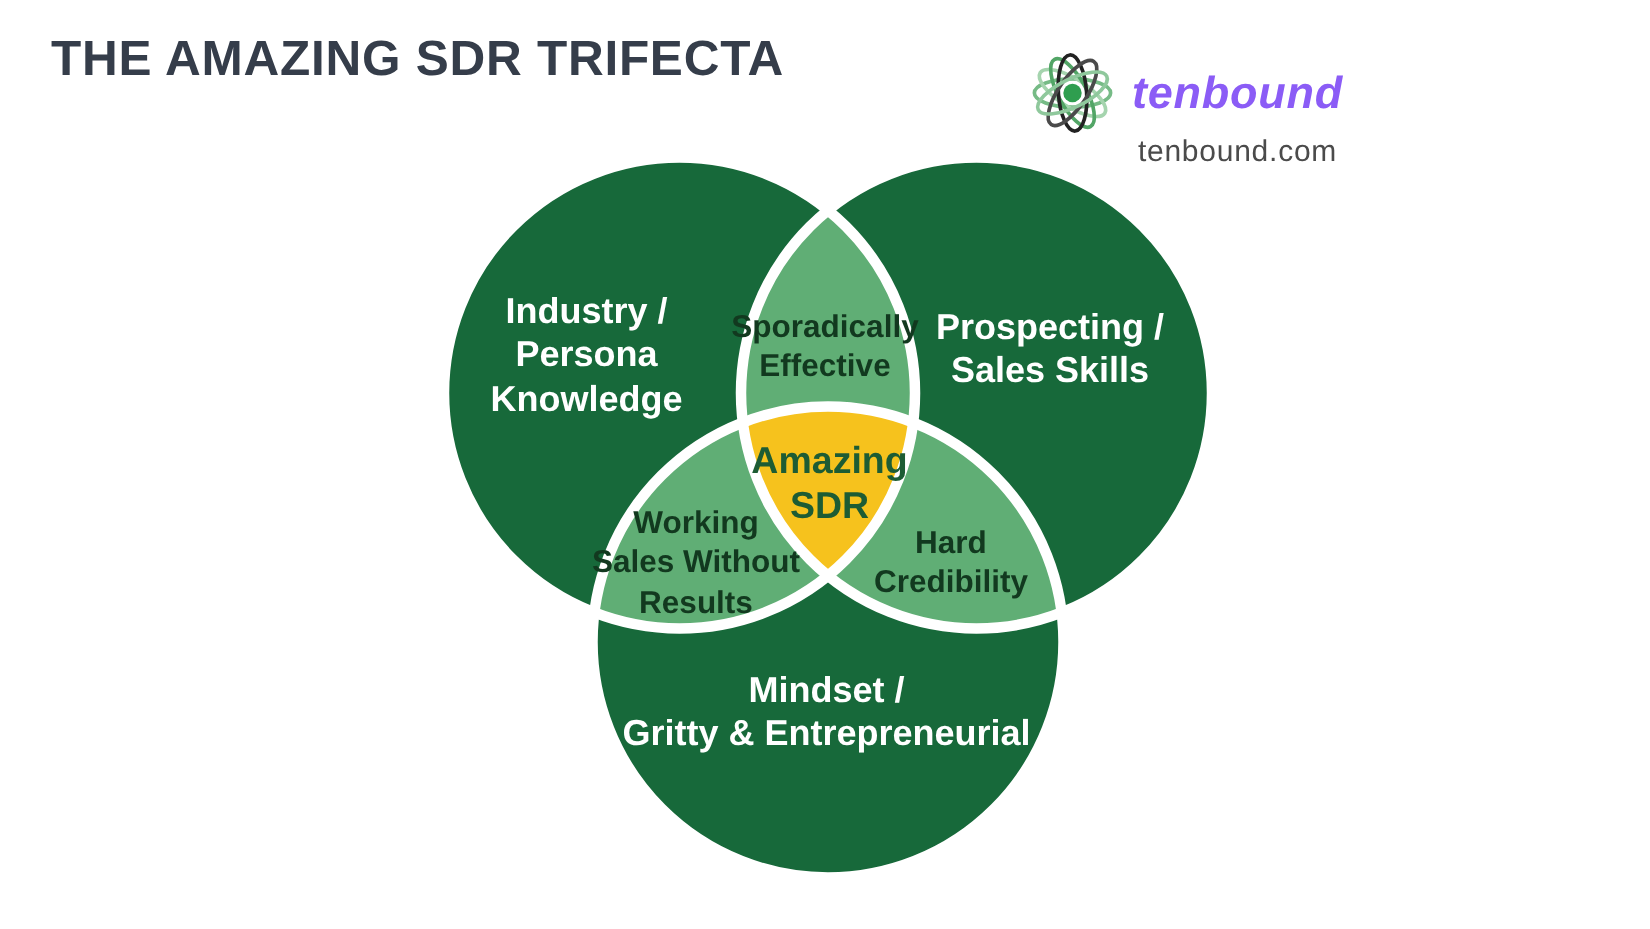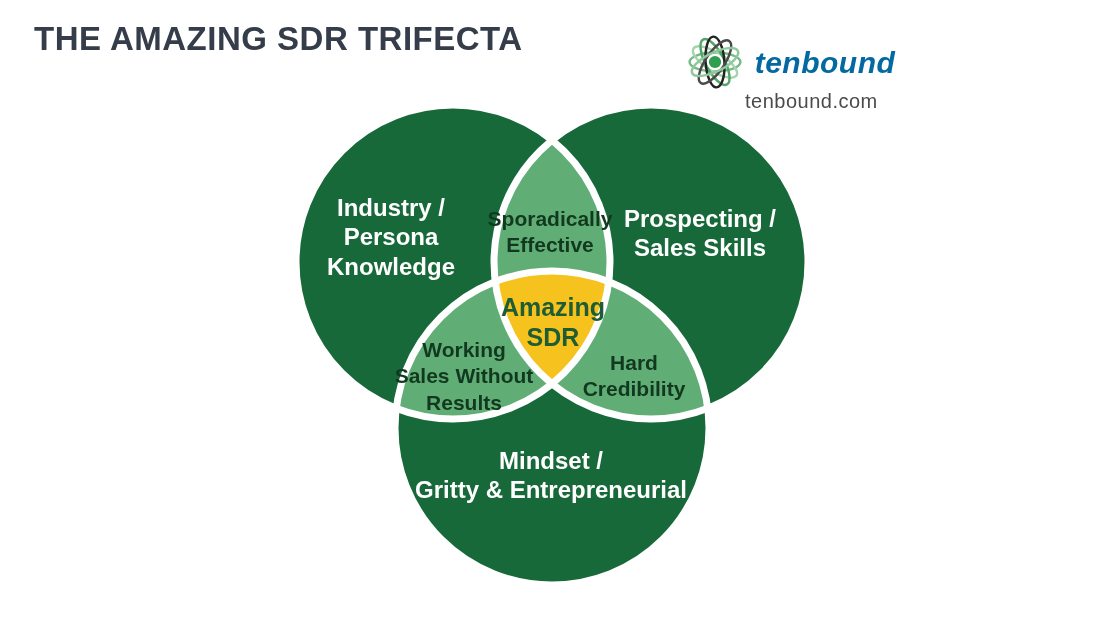--- a/index.html
+++ b/index.html
@@ -8,24 +8,24 @@
     font-family:"Liberation Sans",sans-serif;overflow:hidden;
   }
   .page-title{
     position:absolute;left:34px;top:20px;
     font-size:33px;font-weight:bold;letter-spacing:.5px;color:#353d4a;
   }
   .logo{position:absolute;top:28px;right:24px;width:230px;height:90px;}
   .logo-icon{position:absolute;left:0;top:2px;width:64px;height:64px;}
   .brand-name{
     position:absolute;left:62px;top:18px;width:160px;text-align:center;
-    font-size:30px;font-weight:bold;font-style:italic;color:#0369a1;letter-spacing:.5px;
+    font-size:30px;font-weight:bold;font-style:italic;color:#8b5cf6;letter-spacing:.5px;
   }
   .website{
-    position:absolute;left:62px;top:62px;width:160px;
+    position:absolute;left:62px;top:62px;width:160px;text-align:center;
     font-size:20px;color:#4b4b4b;letter-spacing:.5px;
   }
   .venn-svg{position:absolute;left:0;top:0;}
   .vlabel{
     position:absolute;transform:translate(-50%,-50%);
     text-align:center;font-weight:bold;white-space:pre-line;line-height:1.22;
   }
   .lbl-white{color:#ffffff;font-size:24px;}
   .lbl-lens{color:#12391f;font-size:21px;line-height:1.25;}
   .lbl-center{color:#1d5c34;font-size:25px;line-height:1.2;}

